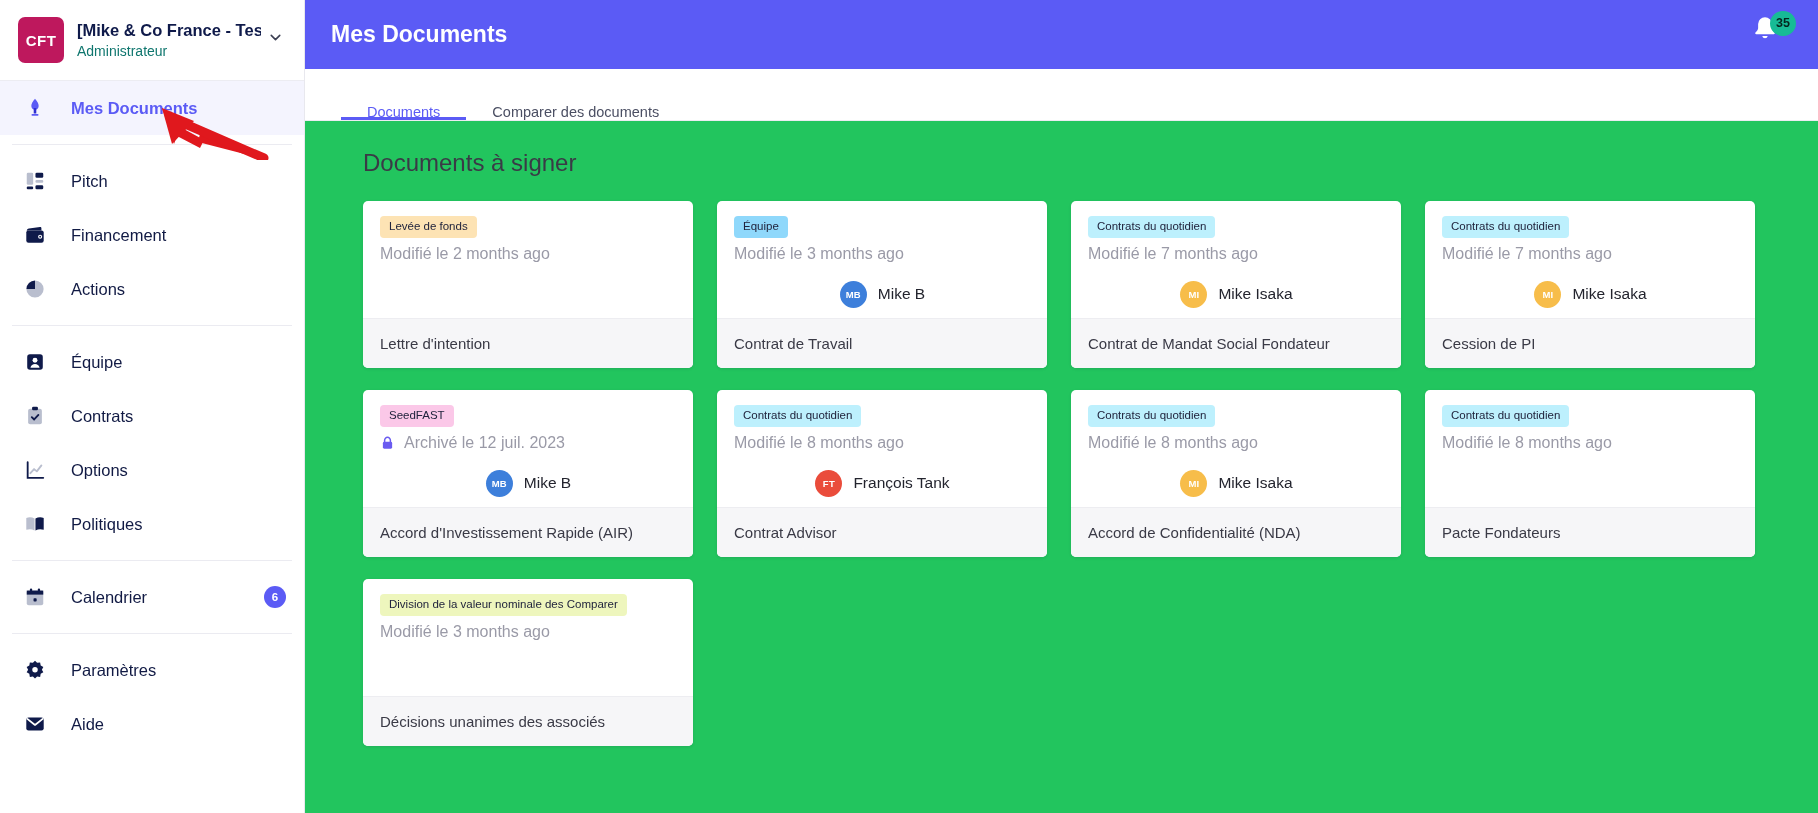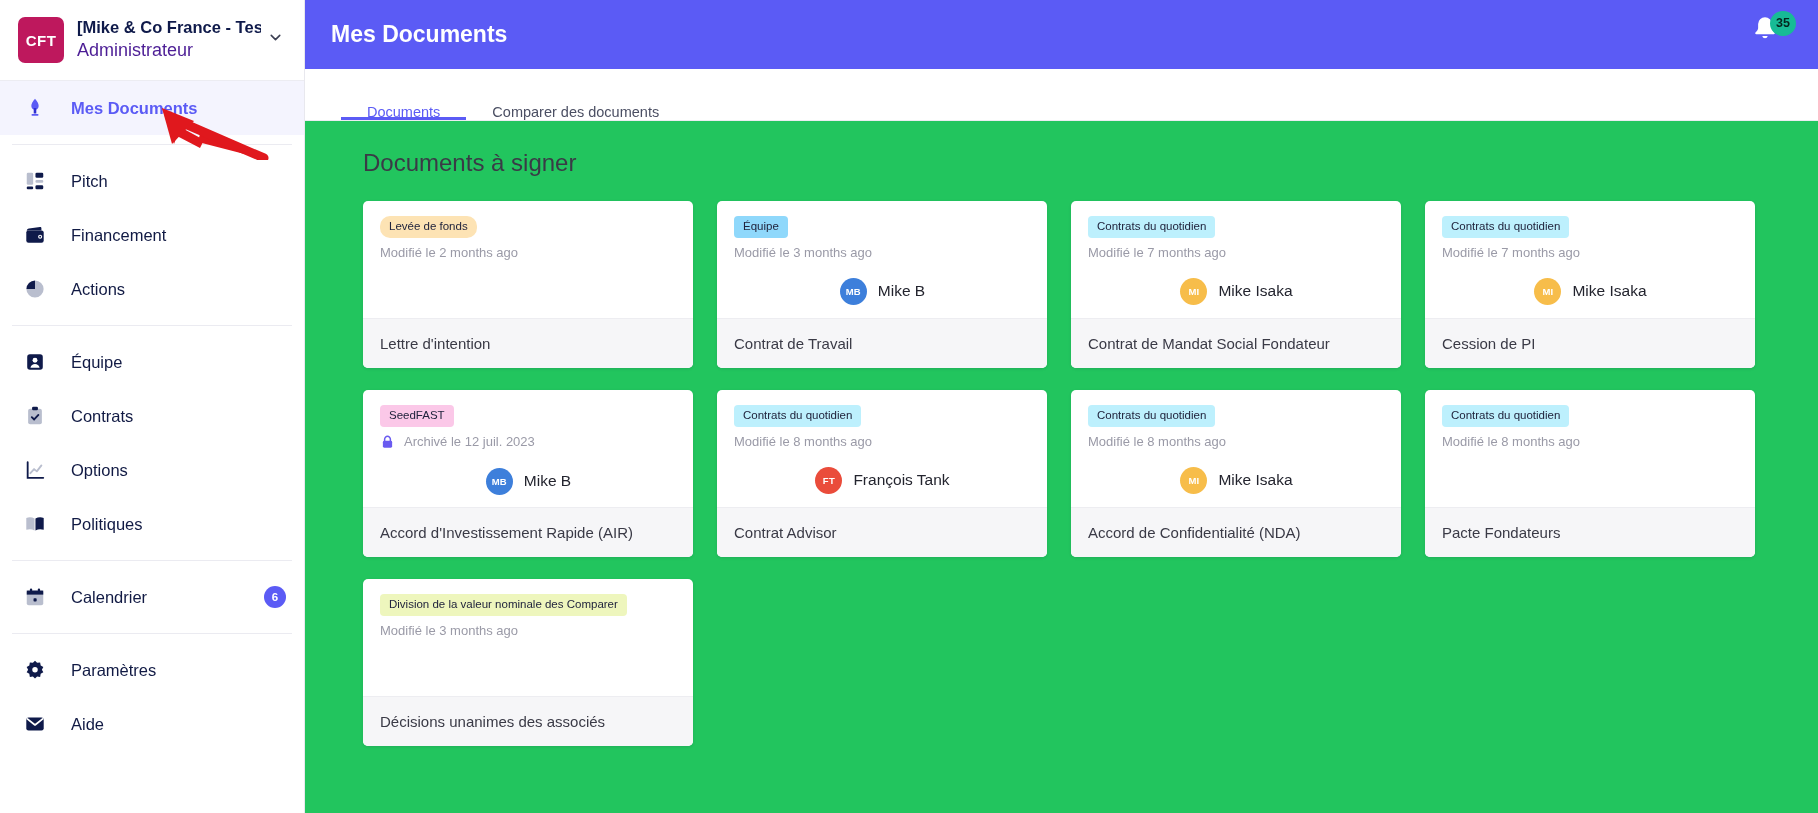--- a/index.html
+++ b/index.html
@@ -32,21 +32,21 @@
     color: #fff;
     font-size: 15px; font-weight: bold;
     display: flex; align-items: center; justify-content: center;
     letter-spacing: .5px;
   }
   .org-text { margin-left: 13px; flex: 1 1 auto; overflow: hidden; }
   .org-name {
     font-size: 16.5px; font-weight: bold; color: #0f1a4a;
     white-space: nowrap; line-height: 1.25;
   }
-  .org-role { font-size: 18px; color: #4c1d95; line-height: 1.3; margin-top: 1px; }
+  .org-role { font-size: 14px; color: #0f766e; line-height: 1.3; margin-top: 1px; }
   .org-chevron { color: #3b3f52; font-size: 17px; padding: 0 6px; }
   .nav-sep { height: 1px; background: #ebebf1; margin: 9px 12px; }
 
   .nav-item {
     display: flex; align-items: center;
     height: 54px;
     padding: 0 18px 0 22px;
     cursor: pointer;
   }
   .nav-item .nav-icon {
@@ -145,21 +145,21 @@
   .tag {
     display: inline-block;
     font-size: 11.5px; color: #21243d;
     border-radius: 4px;
     padding: 4px 9px 5px 9px;
     line-height: 1.1;
     white-space: nowrap;
   }
   .meta-row { display: flex; align-items: center; margin-top: 7px; }
   .lock-icon { margin-right: 9px; display: flex; align-items: center; }
-  .card-meta { font-size: 13px; color: #9a9aa7; }
+  .card-meta { font-size: 16px; color: #9a9aa7; }
   .owner { display: flex; align-items: center; margin-top: 18px; justify-content: center; }
   .owner-avatar {
     width: 27px; height: 27px; flex: 0 0 27px; border-radius: 50%;
     color: #fff; font-size: 9.5px; font-weight: bold;
     display: flex; align-items: center; justify-content: center;
     letter-spacing: .3px;
   }
   .owner-name { margin-left: 11px; font-size: 15.5px; color: #23242e; }
   .card-footer {
     background: #f6f6f8;
@@ -333,21 +333,21 @@
 
     <div class="tabs" id="tabs-row">
         <div class="tab active">Documents</div>
         <div class="tab">Comparer des documents</div>
       </div>
 
     <div class="content">
       <h2 class="section-title">Documents à signer</h2>
       <div class="grid" id="card-grid">
           <div class="card">
-            <div class="card-body"><span class="tag" style="background: rgb(253, 227, 180); border-radius: 10px;">Levée de fonds</span><div class="meta-row">
+            <div class="card-body"><span class="tag" style="background: rgb(253, 227, 180);">Levée de fonds</span><div class="meta-row">
                 <span class="card-meta">Modifié le 2 months ago</span>
               </div></div>
             <div class="card-footer">Lettre d'intention</div>
           </div>
           <div class="card">
             <div class="card-body"><span class="tag" style="background: rgb(143, 216, 251);">Équipe</span><div class="meta-row">
                 <span class="card-meta">Modifié le 3 months ago</span>
               </div><div class="owner">
                 <div class="owner-avatar" style="background: rgb(61, 127, 219);">MB</div>
                 <div class="owner-name">Mike B</div>

